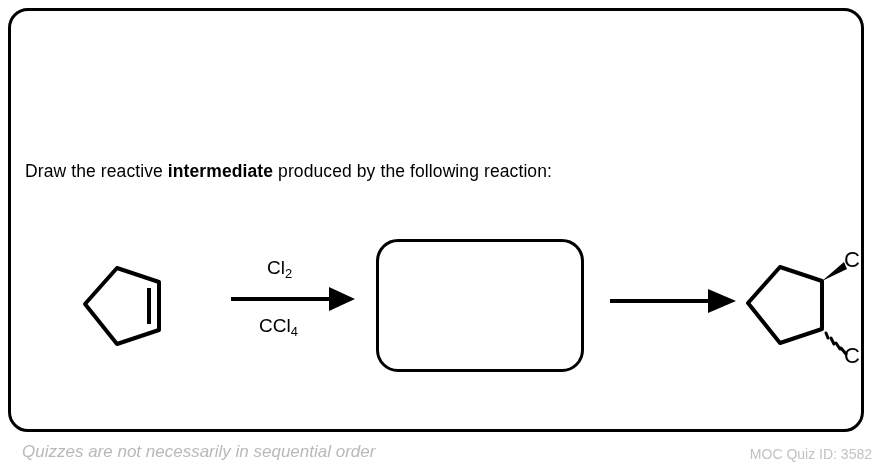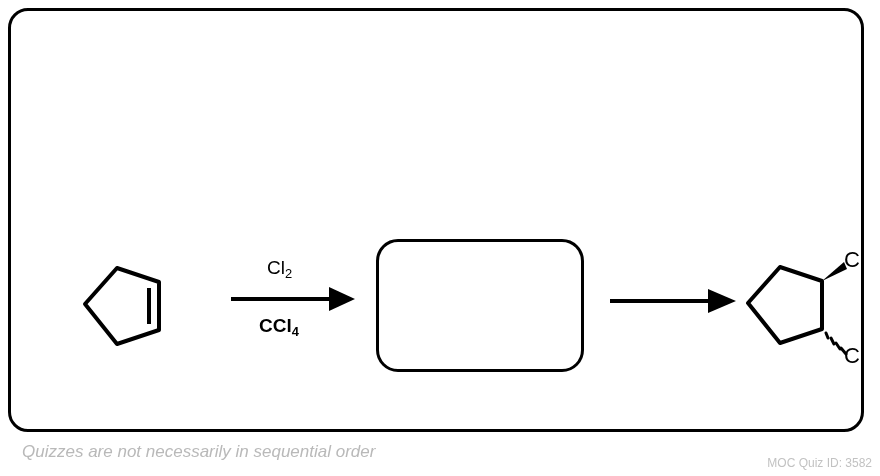--- a/index.html
+++ b/index.html
@@ -64,52 +64,55 @@
     position: absolute;
     font-size: 19px;
     color: #000000;
     white-space: nowrap;
   }
   .rxn-label sub {
     font-size: 0.68em;
     vertical-align: -0.28em;
   }
   #reagent-above { left: 38px; top: 0px; margin-top: 8px; }
-  #reagent-below { left: 30px; top: 66px; font-weight: bold; }
+  #reagent-below { left: 30px; top: 66px; }
 
   #footer {
     position: absolute;
     left: 0;
     top: 440px;
     width: 880px;
     height: 36px;
   }
   #footer-note {
     position: absolute;
     left: 22px;
     top: 2px;
     font-size: 17px;
     font-style: italic;
     color: #b9b9b9;
     white-space: nowrap;
   }
   #footer-quiz-id {
     position: absolute;
     right: 8px;
-    top: 16px;
-    font-size: 12px;
+    top: 6px;
+    font-size: 14px;
     color: #c2c2c2;
     white-space: nowrap;
   }
 </style>
 </head>
 <body>
 
 <div id="quiz-card">
 
+  <div id="prompt-text">
+    <span>Draw the reactive </span><b>intermediate</b><span> produced by the following reaction:</span>
+  </div>
 
   <div id="reaction-row">
 
     <div class="scheme-item" id="reactant-structure">
       <svg width="110" height="120" viewBox="0 0 110 120">
         <polygon points="14,58 46,22 88,36 88,84 46,98" fill="none" stroke="#000000" stroke-width="4" stroke-linejoin="round" stroke-linecap="round"></polygon>
         <line x1="78" y1="42" x2="78" y2="78" stroke="#000000" stroke-width="4" stroke-linecap="butt"></line>
       </svg>
     </div>
 

